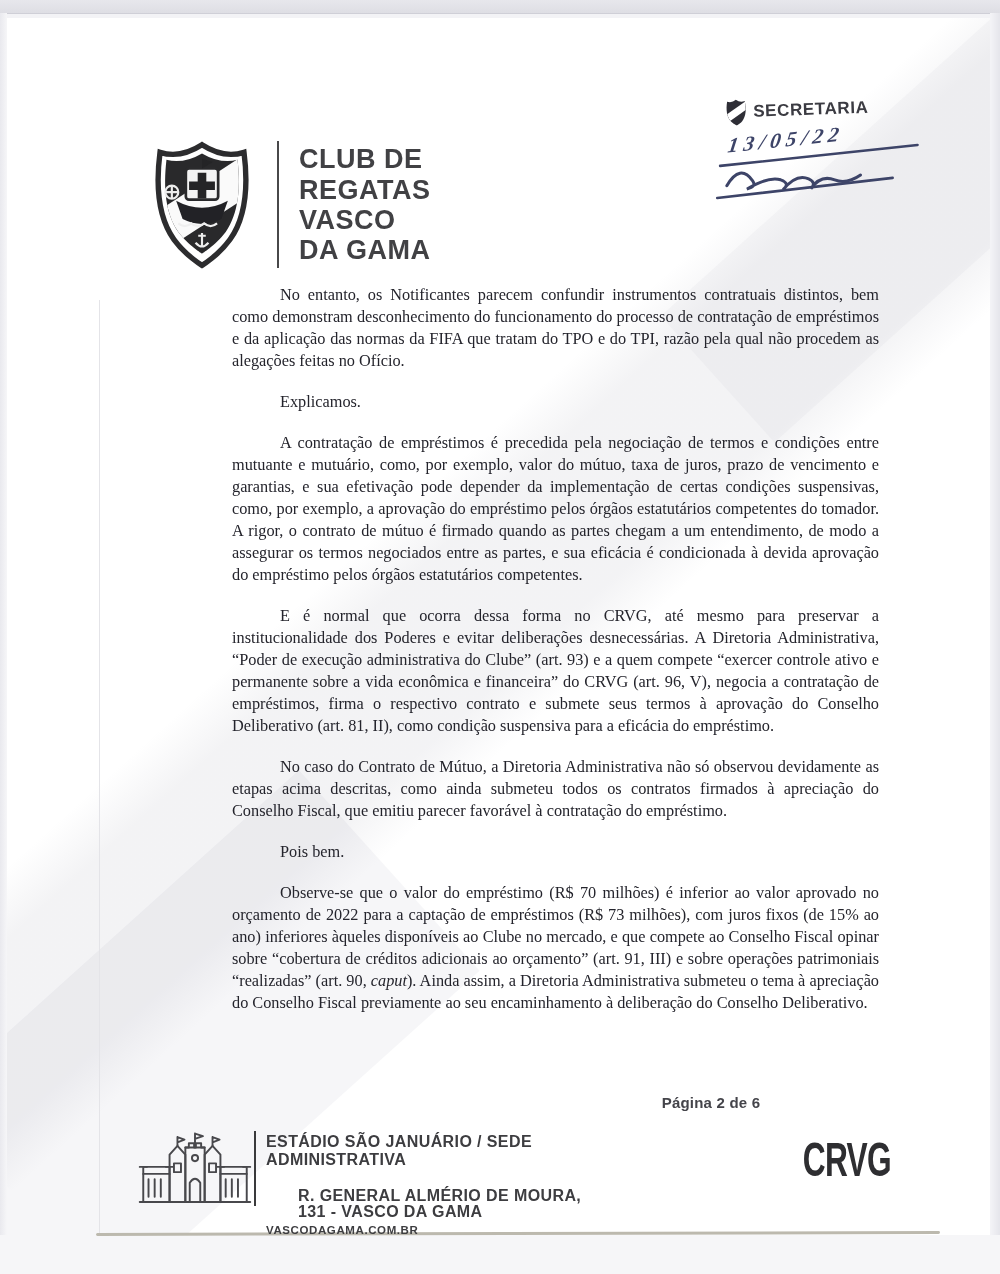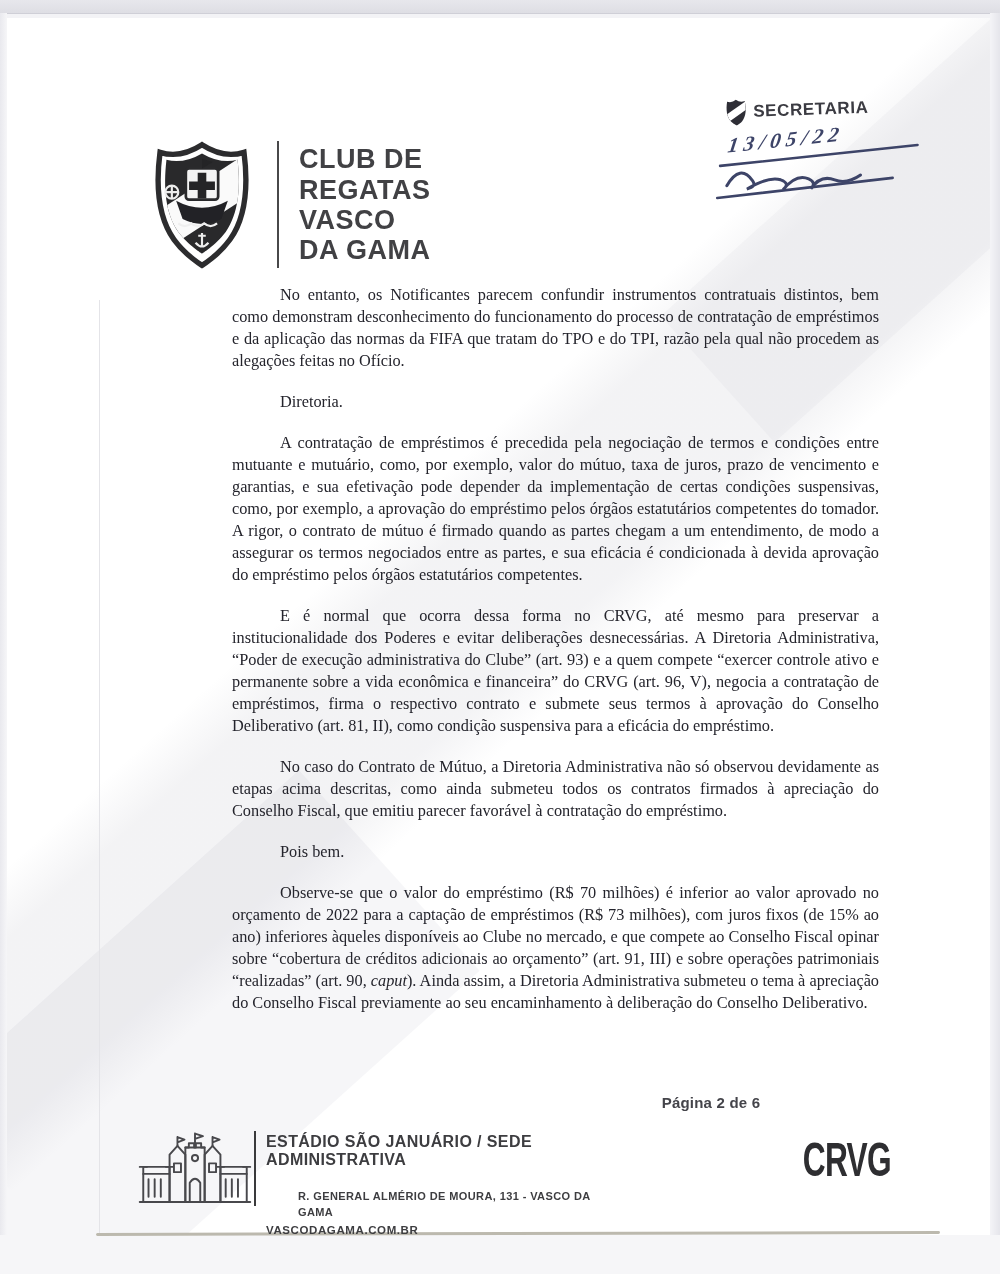--- a/index.html
+++ b/index.html
@@ -54,21 +54,21 @@
   .doc-body p{margin:0 0 19px;text-indent:48px;}
   .doc-body .it{font-style:italic;}
 
   
   .page-number{position:absolute;left:560px;top:1094px;width:302px;text-align:center;
     font-size:15px;font-weight:700;color:#44444a;letter-spacing:.2px;}
   .stadium{position:absolute;left:138px;top:1126px;width:114px;height:80px;}
   .foot-divider{position:absolute;left:254px;top:1131px;width:2px;height:75px;background:#3a3a3c;}
   .address{position:absolute;left:266px;top:1133px;width:330px;color:#3d3d40;font-weight:700;}
   .address .l0{display:block;font-size:16px;letter-spacing:.4px;margin-bottom:19px;}
-  .address .l1,.address .l2{display:block;font-size:11px;line-height:16px;letter-spacing:.4px;padding-left:32px;}
+  .address .l1,.address .l2{display:block;font-size:16px;line-height:16px;letter-spacing:.4px;padding-left:32px;}
   .address .l3{display:block;font-size:11.5px;letter-spacing:.6px;margin-top:4px;}
   .crvg{position:absolute;left:784px;top:1136px;width:110px;text-align:center;
     font-size:48px;font-weight:700;color:#2e2e31;line-height:48px;
     transform:scaleX(.66);transform-origin:center top;letter-spacing:-1px;}
 </style>
 </head>
 <body>
 
 <div class="canvas">
 
@@ -135,21 +135,21 @@
       <g stroke="#3d4468" fill="none" stroke-linecap="round">
         <path d="M8 44 L206 30" stroke-width="2.6"></path>
         <path d="M4 76 L180 62" stroke-width="2.6"></path>
         <path d="M14 64 q14 -22 26 -4 q4 6 -6 8 q22 -12 34 -8 q10 4 2 10 q14 -16 26 -10 q8 4 2 10 q10 -14 24 -8 q12 5 26 -4" stroke-width="3"></path>
       </g>
     </svg>
   </div>
 
   <main class="doc-body">
     <p>No entanto, os Notificantes parecem confundir instrumentos contratuais distintos, bem como demonstram desconhecimento do funcionamento do processo de contratação de empréstimos e da aplicação das normas da FIFA que tratam do TPO e do TPI, razão pela qual não procedem as alegações feitas no Ofício.</p>
-    <p>Diretoria.</p>
+    <p>Explicamos.</p>
     <p>A contratação de empréstimos é precedida pela negociação de termos e condições entre mutuante e mutuário, como, por exemplo, valor do mútuo, taxa de juros, prazo de vencimento e garantias, e sua efetivação pode depender da implementação de certas condições suspensivas, como, por exemplo, a aprovação do empréstimo pelos órgãos estatutários competentes do tomador. A rigor, o contrato de mútuo é firmado quando as partes chegam a um entendimento, de modo a assegurar os termos negociados entre as partes, e sua eficácia é condicionada à devida aprovação do empréstimo pelos órgãos estatutários competentes.</p>
     <p>E é normal que ocorra dessa forma no CRVG, até mesmo para preservar a institucionalidade dos Poderes e evitar deliberações desnecessárias. A Diretoria Administrativa, “Poder de execução administrativa do Clube” (art. 93) e a quem compete “exercer controle ativo e permanente sobre a vida econômica e financeira” do CRVG (art. 96, V), negocia a contratação de empréstimos, firma o respectivo contrato e submete seus termos à aprovação do Conselho Deliberativo (art. 81, II), como condição suspensiva para a eficácia do empréstimo.</p>
     <p>No caso do Contrato de Mútuo, a Diretoria Administrativa não só observou devidamente as etapas acima descritas, como ainda submeteu todos os contratos firmados à apreciação do Conselho Fiscal, que emitiu parecer favorável à contratação do empréstimo.</p>
     <p>Pois bem.</p>
     <p><span>Observe-se que o valor do empréstimo (R$ 70 milhões) é inferior ao valor aprovado no orçamento de 2022 para a captação de empréstimos (R$ 73 milhões), com juros fixos (de 15% ao ano) inferiores àqueles disponíveis ao Clube no mercado, e que compete ao Conselho Fiscal opinar sobre “cobertura de créditos adicionais ao orçamento” (art. 91, III) e sobre operações patrimoniais “realizadas” (art. 90, </span><span class="it">caput</span><span>). Ainda assim, a Diretoria Administrativa submeteu o tema à apreciação do Conselho Fiscal previamente ao seu encaminhamento à deliberação do Conselho Deliberativo.</span></p>
   </main>
 
   <div class="page-number">Página 2 de 6</div>
 
   <svg class="stadium" viewBox="0 0 130 90" aria-hidden="true">

